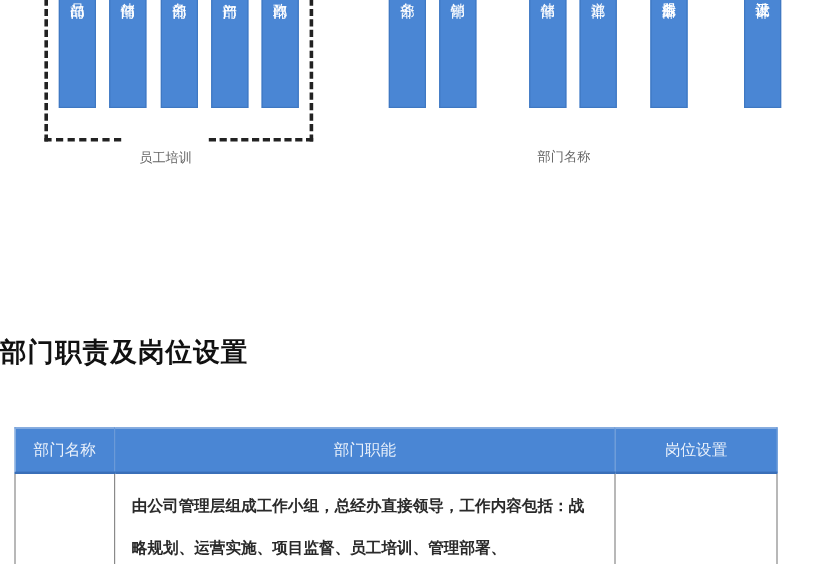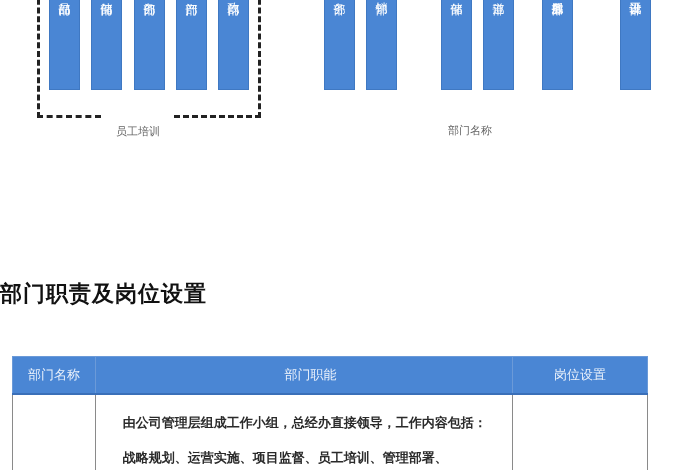--- a/index.html
+++ b/index.html
@@ -78,21 +78,21 @@
     }
     .table td {
       border-left: 1px solid #8a8a8a;
       border-right: 1px solid #8a8a8a;
       vertical-align: top;
       font-size: 13px;
       color: #222;
       height: 90px;
     }
     .col1 { width: 83px; }
-    .col2 { width: 418px; padding-left: 13px; }
+    .col2 { width: 418px; }
     .col3 { width: 135px; }
     .duty-text {
       padding: 10px 14px 0 14px;
       line-height: 35px;
       font-weight: bold;
       font-size: 13px;
       color: #2a2a2a;
       text-align: left;
     }
   </style>

